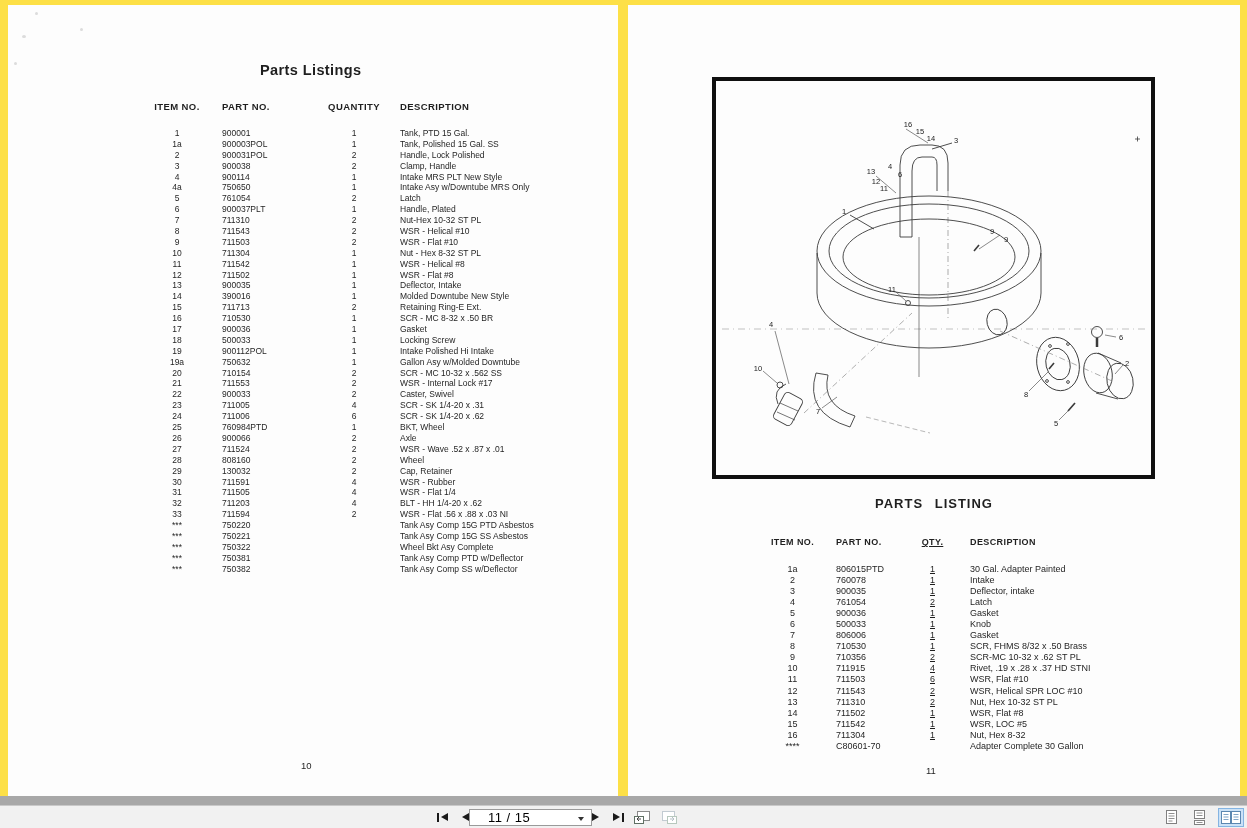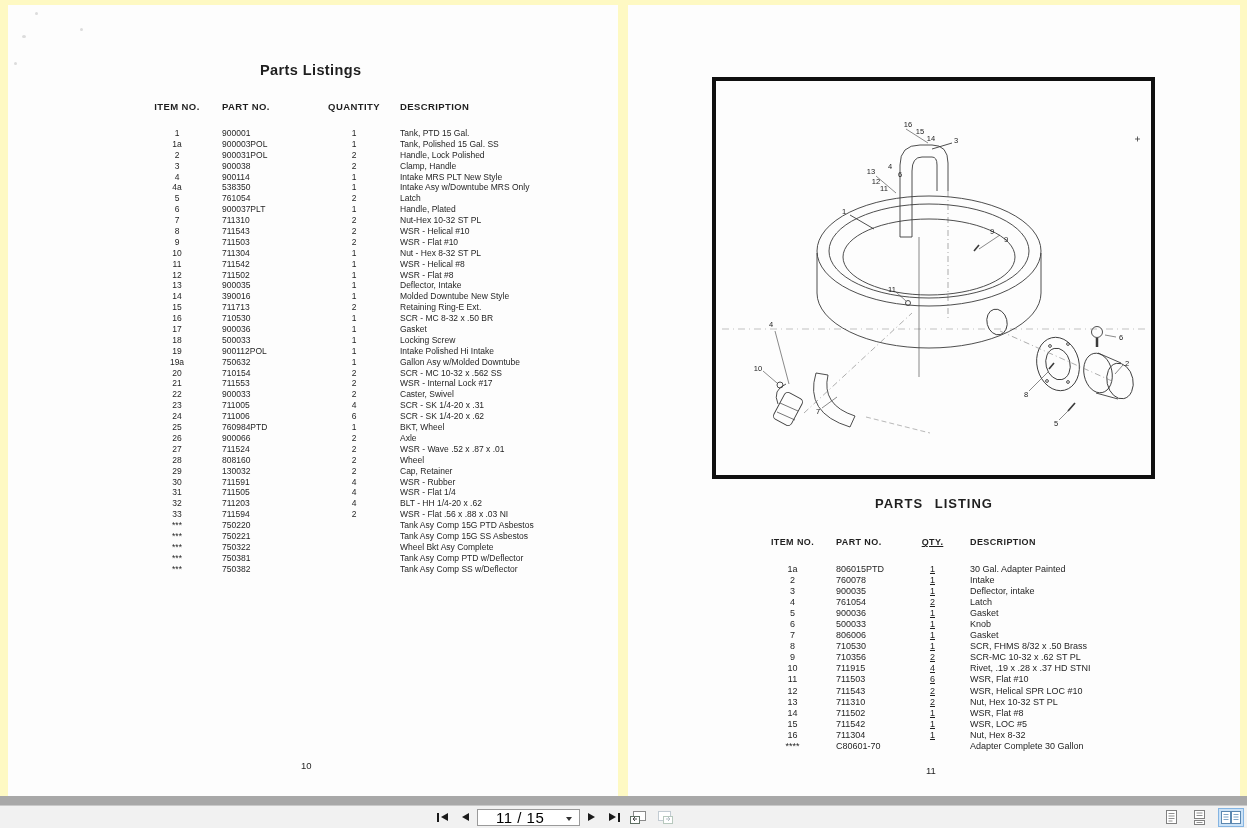--- a/index.html
+++ b/index.html
@@ -1,20 +1,20 @@
 <!DOCTYPE html>
 <html><head>
 <meta charset="utf-8">
 <style>
   * { margin:0; padding:0; box-sizing:border-box; }
   html,body { width:1247px; height:828px; overflow:hidden;
     font-family:"Liberation Sans", sans-serif; background:#a8a8a8; }
   .viewer { position:relative; width:1247px; height:828px; }
   .pages { position:absolute; top:0; left:0; width:1247px; height:796px;
-    padding:5px 7px 0 8px; display:flex; gap:10px; background:#fef9c3; }
+    padding:5px 7px 0 8px; display:flex; gap:10px; background:#fde047; }
   .page { background:#fdfdfd; height:791px; position:relative; color:#1f1f1f; }
   .page-left { width:610px; }
   .page-right { width:612px; }
 
   
   .lp-title { position:absolute; left:252px; top:57px; font-size:14.5px; font-weight:bold; letter-spacing:0.4px; }
   .ltable { position:absolute; left:140px; top:96px; width:432px; }
   .thead, .trow { display:grid; }
   .t-left .thead, .t-left .trow { grid-template-columns:58px 112px 72px 1fr; }
   .thead { height:14px; font-size:9.5px; font-weight:bold; letter-spacing:0.4px; }
@@ -48,22 +48,22 @@
 
   
   .toolbar { position:absolute; left:0; top:805px; width:1247px; height:23px;
     background:#f1f1f1; border-top:1px solid #c9c9c9; }
   .navgroup { position:absolute; left:437px; top:0; height:22px; display:flex; align-items:center; }
   .navbtn { display:flex; align-items:center; justify-content:center; height:18px; cursor:default; }
   .tri-l { width:0; height:0; border-top:4.5px solid transparent; border-bottom:4.5px solid transparent; border-right:7px solid #1a1a1a; }
   .tri-r { width:0; height:0; border-top:4.5px solid transparent; border-bottom:4.5px solid transparent; border-left:7px solid #1a1a1a; }
   .vbar { width:2px; height:9px; background:#1a1a1a; }
   .gap2 { width:2px; } 
-  .combo { width:103px; height:17px; background:#fff; border:1px solid #9a9a9a;
-    margin:0 8px; position:relative; font-size:15px; display:flex; align-items:center; }
+  .combo { width:123px; height:17px; background:#fff; border:1px solid #9a9a9a;
+    margin:0 0; position:relative; font-size:13px; display:flex; align-items:center; }
   .combo-text { padding-left:18px; letter-spacing:0.5px; }
   .combo-arrow { position:absolute; right:7px; top:7px; width:0; height:0;
     border-left:3.5px solid transparent; border-right:3.5px solid transparent; border-top:4px solid #333; }
   .m14 { margin-left:14px; } .m8 { margin-left:8px; }
   .viewicon { margin-left:10px; display:flex; align-items:center; }
   .layoutgroup { position:absolute; right:3px; top:2px; height:19px; display:flex; align-items:center; gap:9px; }
   .layoutbtn { padding:1px 2px; border:1px solid transparent; display:flex; align-items:center; }
   .layoutbtn.selected { background:#cbe2f7; border:1px solid #84b4e2; }
 </style>
 </head>
@@ -113,21 +113,21 @@
               <div class="c3">Clamp, Handle</div>
             </div>
             <div class="trow">
               <div class="c0">4</div>
               <div class="c1">900114</div>
               <div class="c2">1</div>
               <div class="c3">Intake MRS PLT New Style</div>
             </div>
             <div class="trow">
               <div class="c0">4a</div>
-              <div class="c1">538350</div>
+              <div class="c1">750650</div>
               <div class="c2">1</div>
               <div class="c3">Intake Asy w/Downtube MRS Only</div>
             </div>
             <div class="trow">
               <div class="c0">5</div>
               <div class="c1">761054</div>
               <div class="c2">2</div>
               <div class="c3">Latch</div>
             </div>
             <div class="trow">

